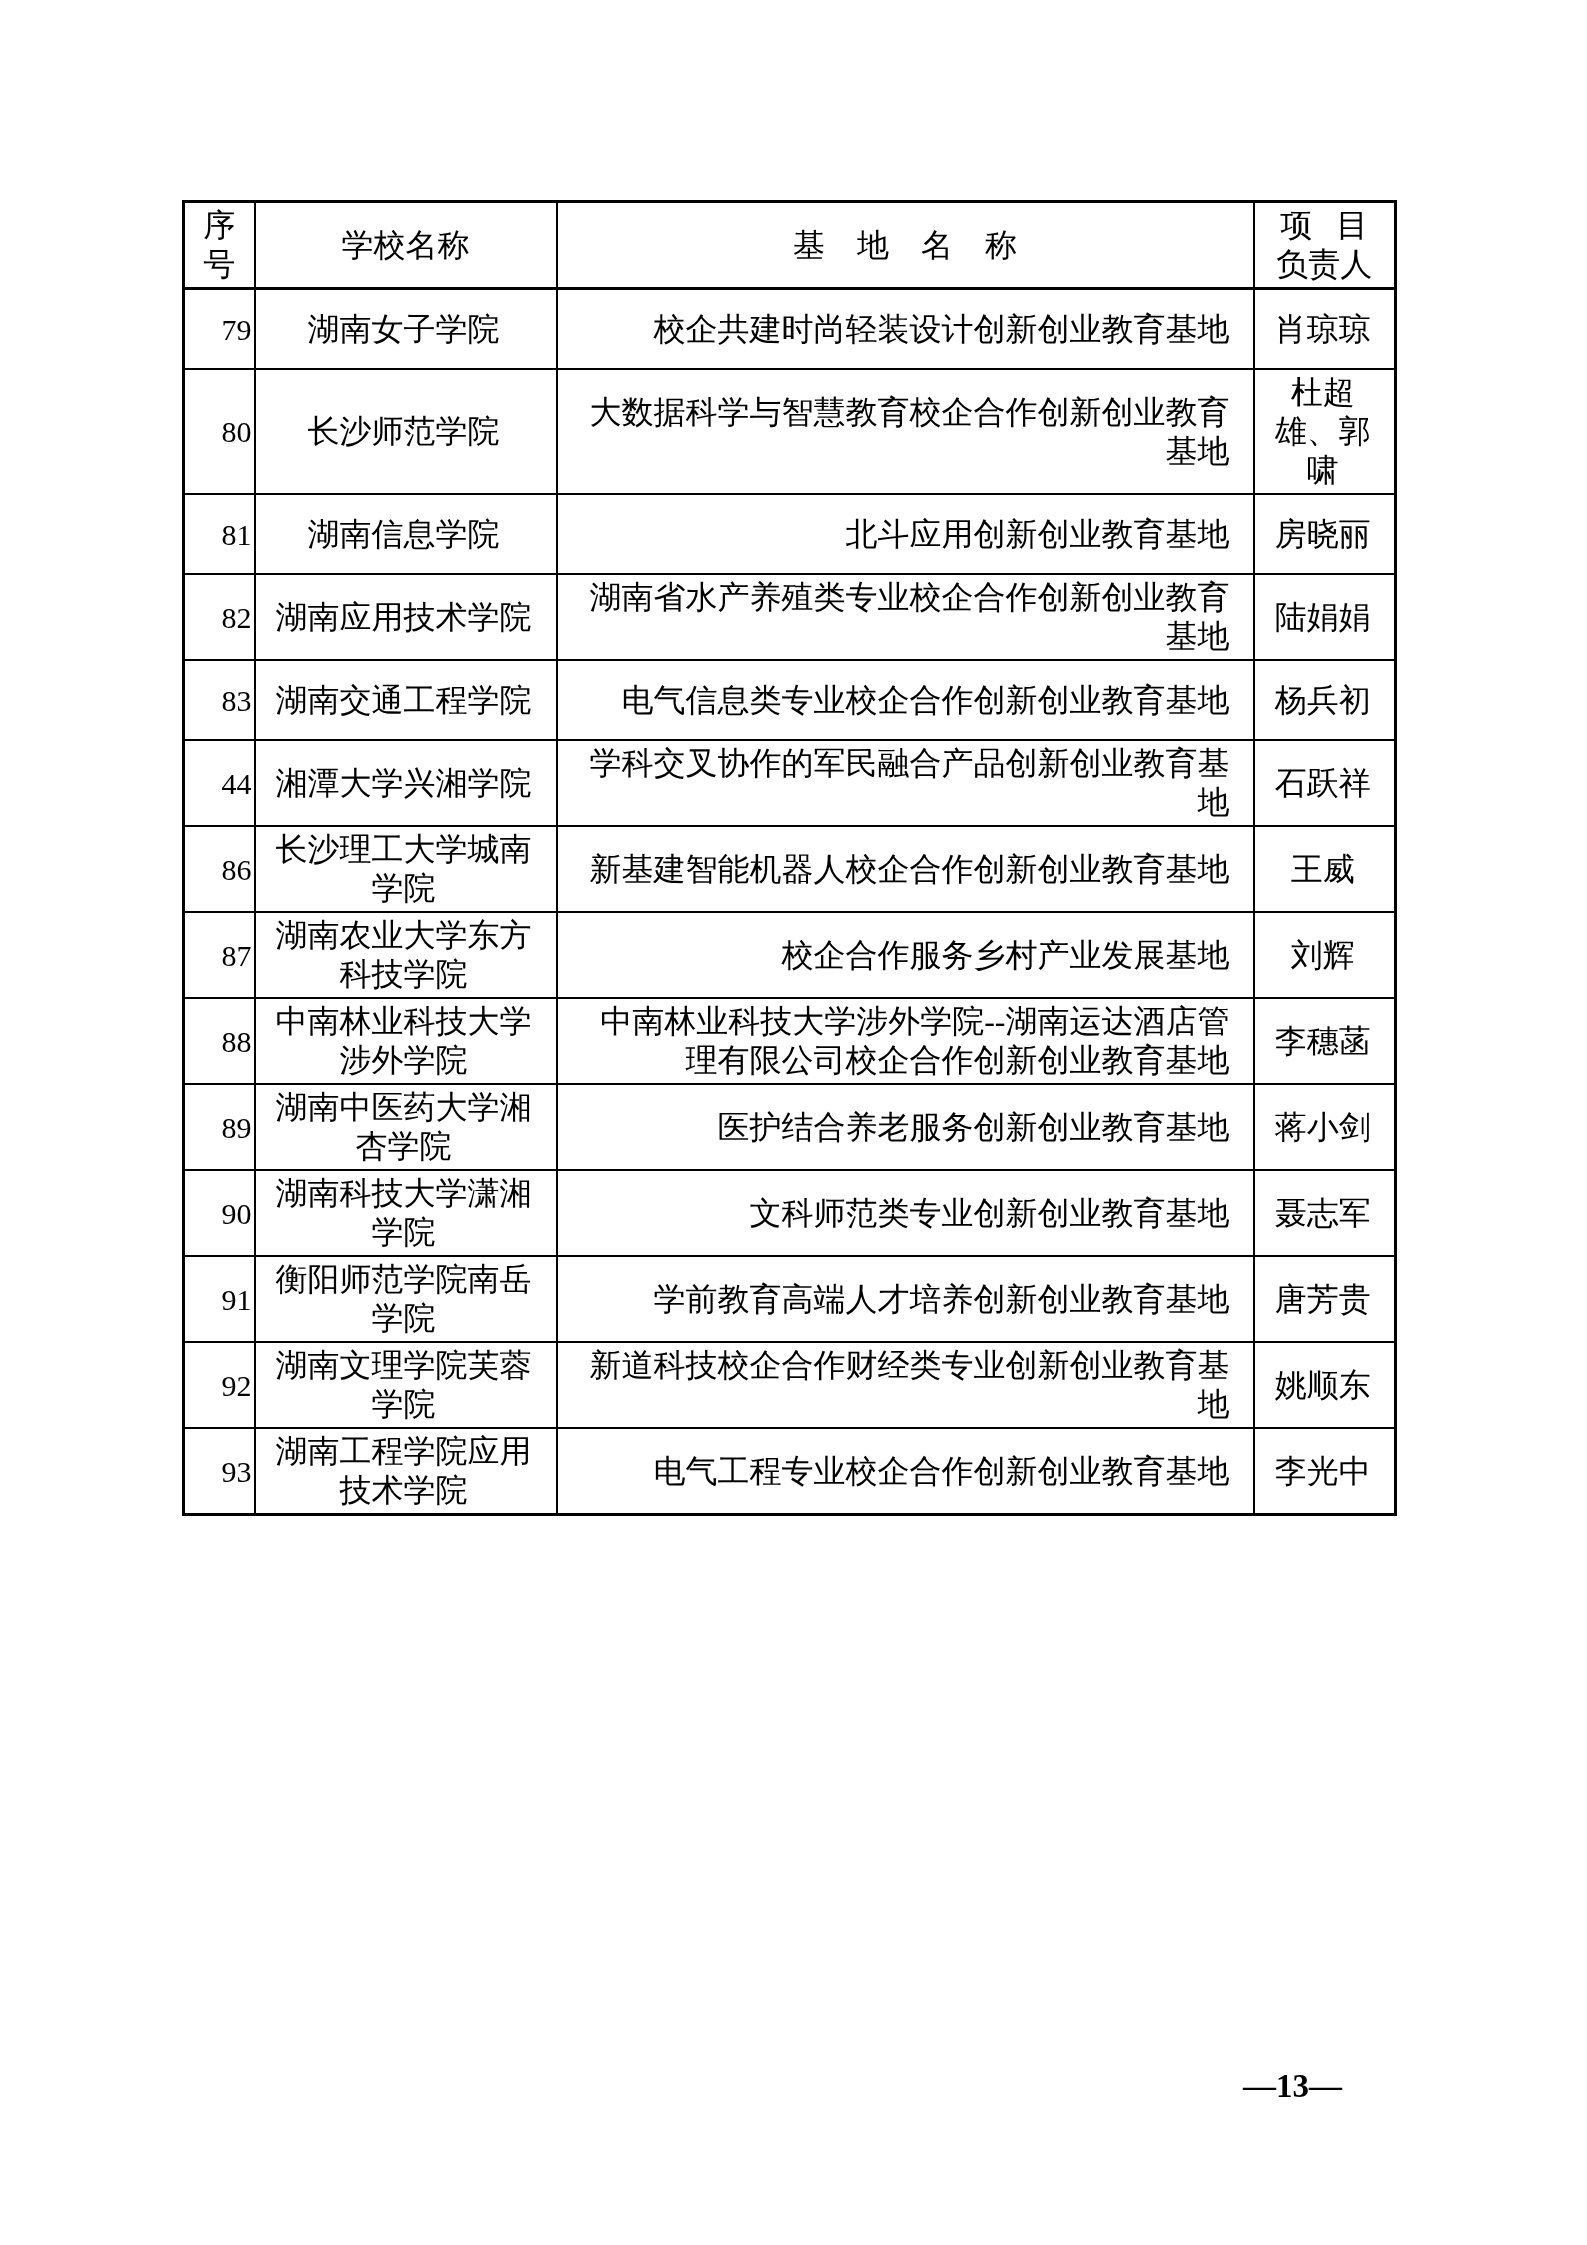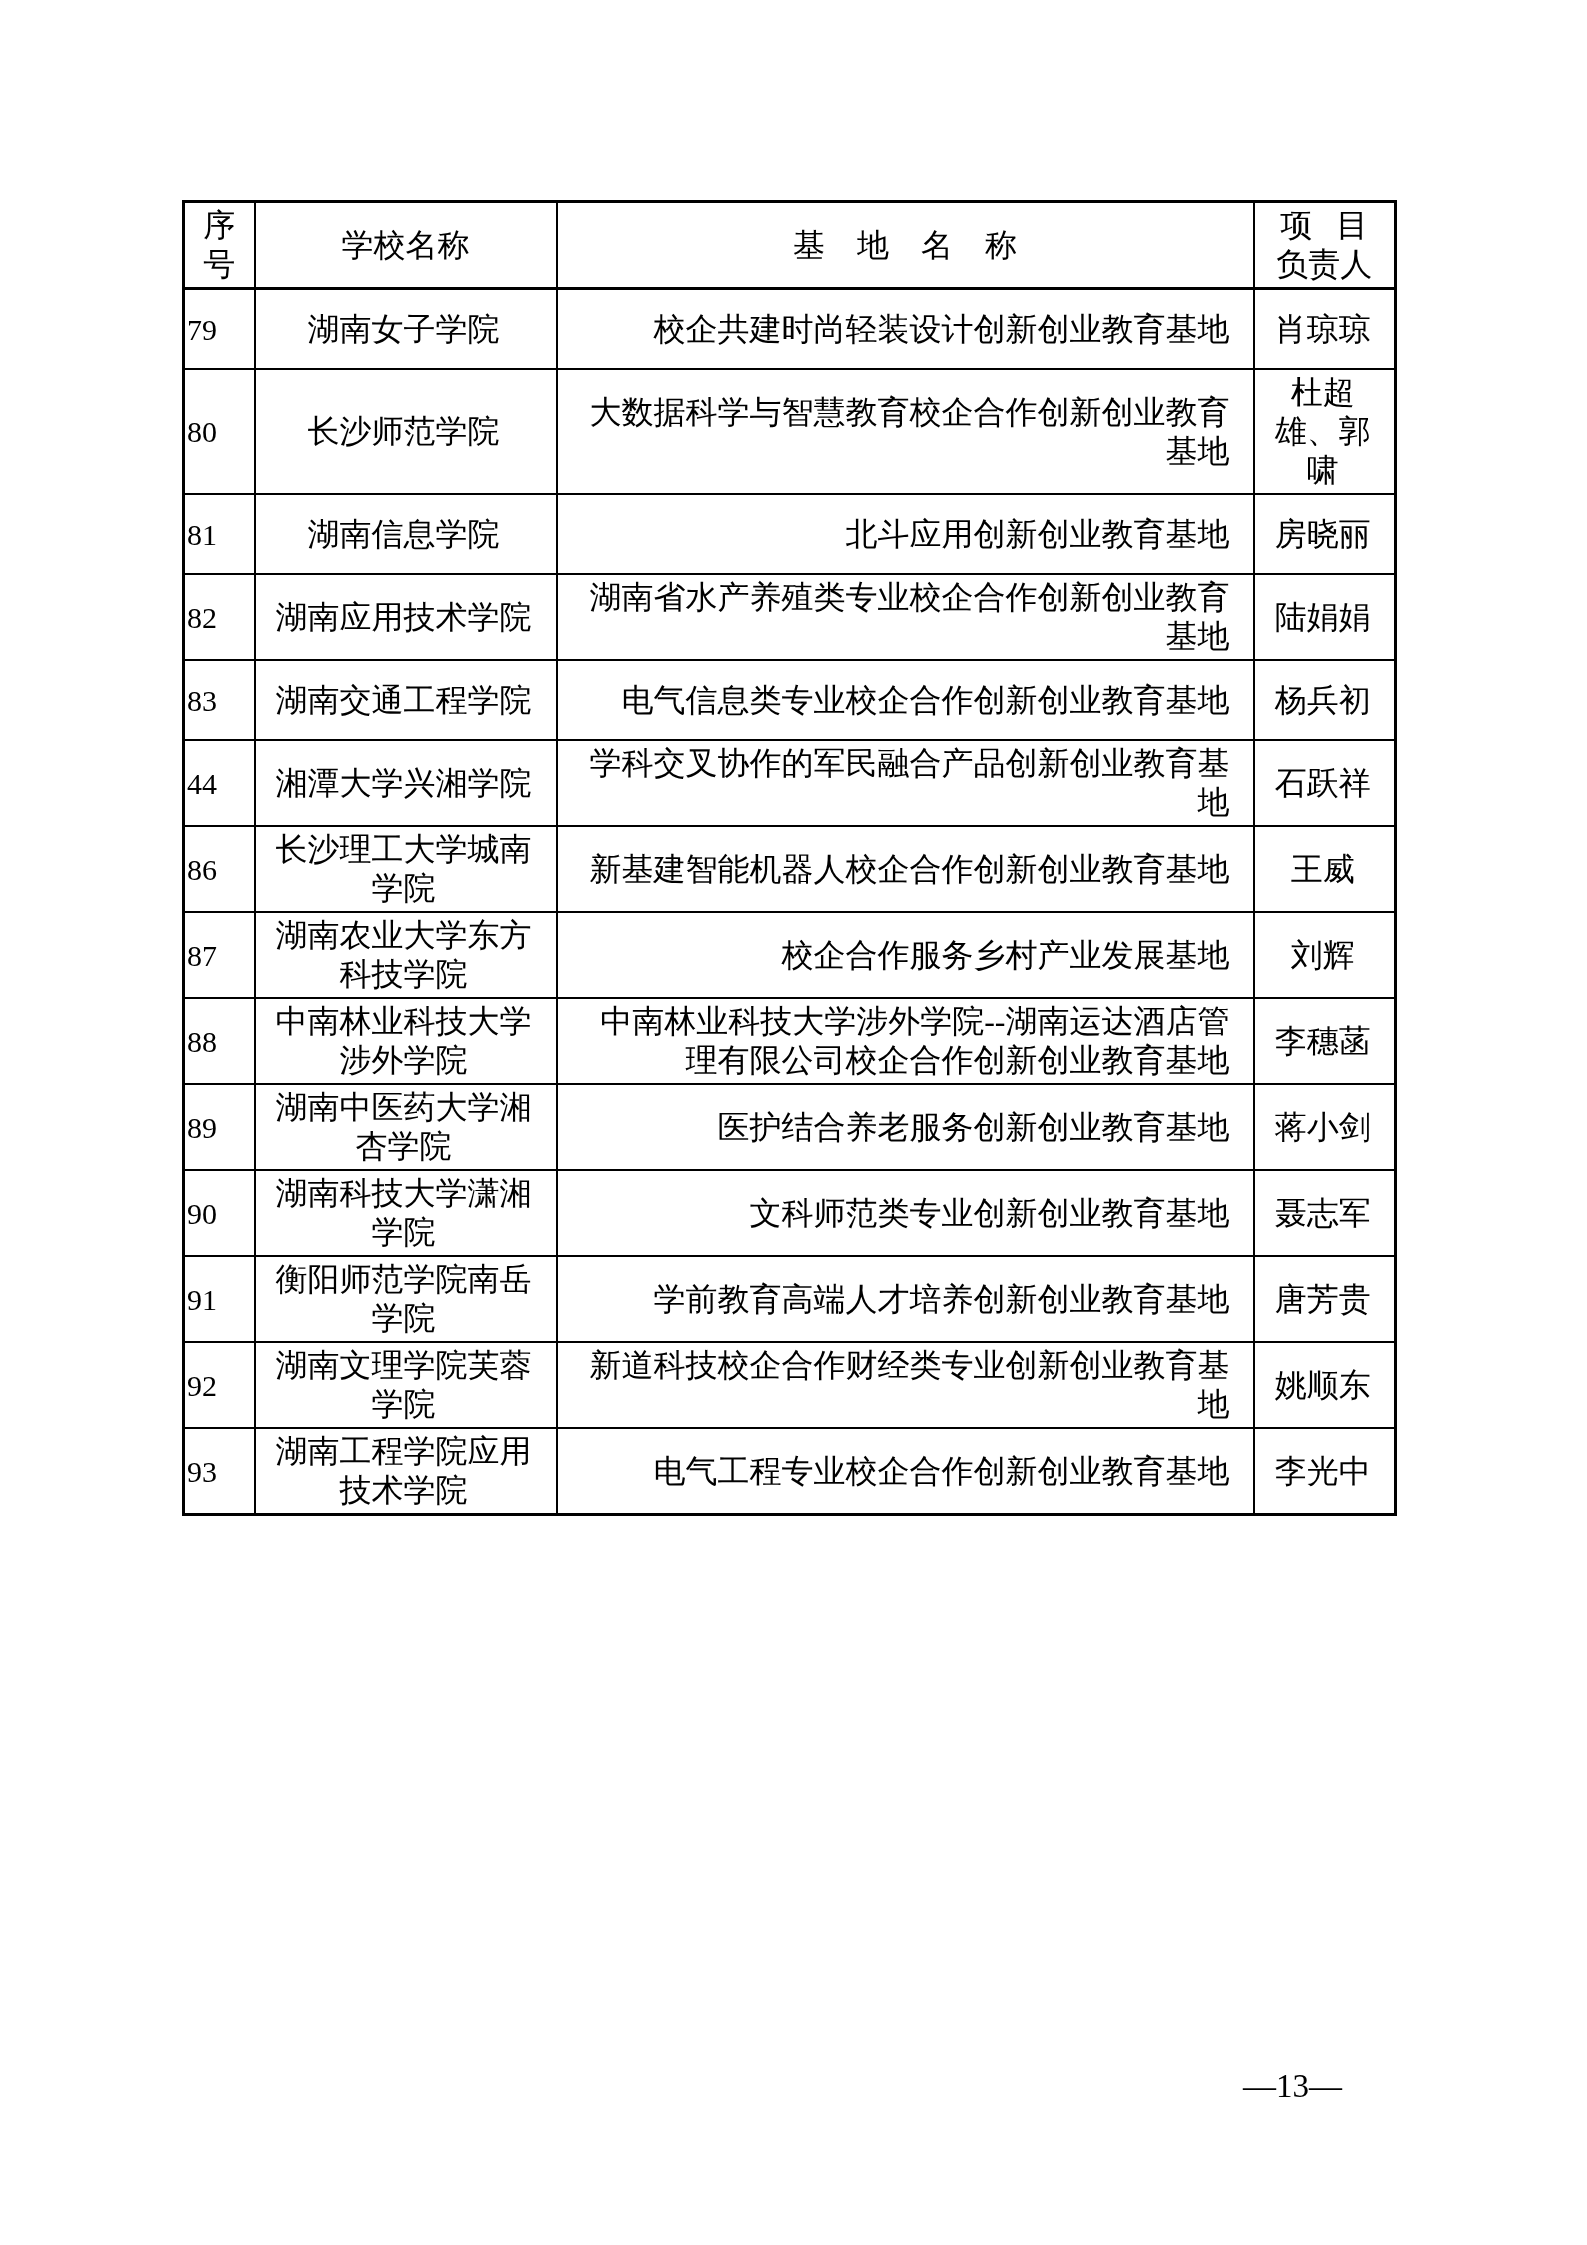--- a/index.html
+++ b/index.html
@@ -43,31 +43,32 @@
   thead th {
     height: 80px;
     text-align: center;
     padding: 2px 4px;
     border-bottom-width: 3px;
   }
   .pre { white-space: pre-line; }
   th.h-base   { word-spacing: 24px; }
   th.h-leader { word-spacing: 16px; }
   tbody td { height: 72px; padding-top: 3px; padding-bottom: 3px; }
-  td.c-index  { text-align: left; font-size: 30px; padding-left: 2px; padding-right: 2px; }
+  td.c-index  { text-align: right; font-size: 30px; padding-left: 2px; padding-right: 2px; }
   td.c-school { text-align: center; padding-left: 12px; padding-right: 16px; }
   td.c-base   { text-align: right; padding-left: 18px; padding-right: 23px; }
   td.c-leader { text-align: center; padding-left: 5px; padding-right: 8px; }
   .page-number {
     position: absolute;
     left: 1190px;
     top: 2068px;
     width: 205px;
     text-align: center;
     font-size: 33px;
+    font-weight: bold;
   }
 </style>
 </head>
 <body>
 
 <div class="page">
 
   <table class="roster">
     <colgroup>
       <col class="w-index">

